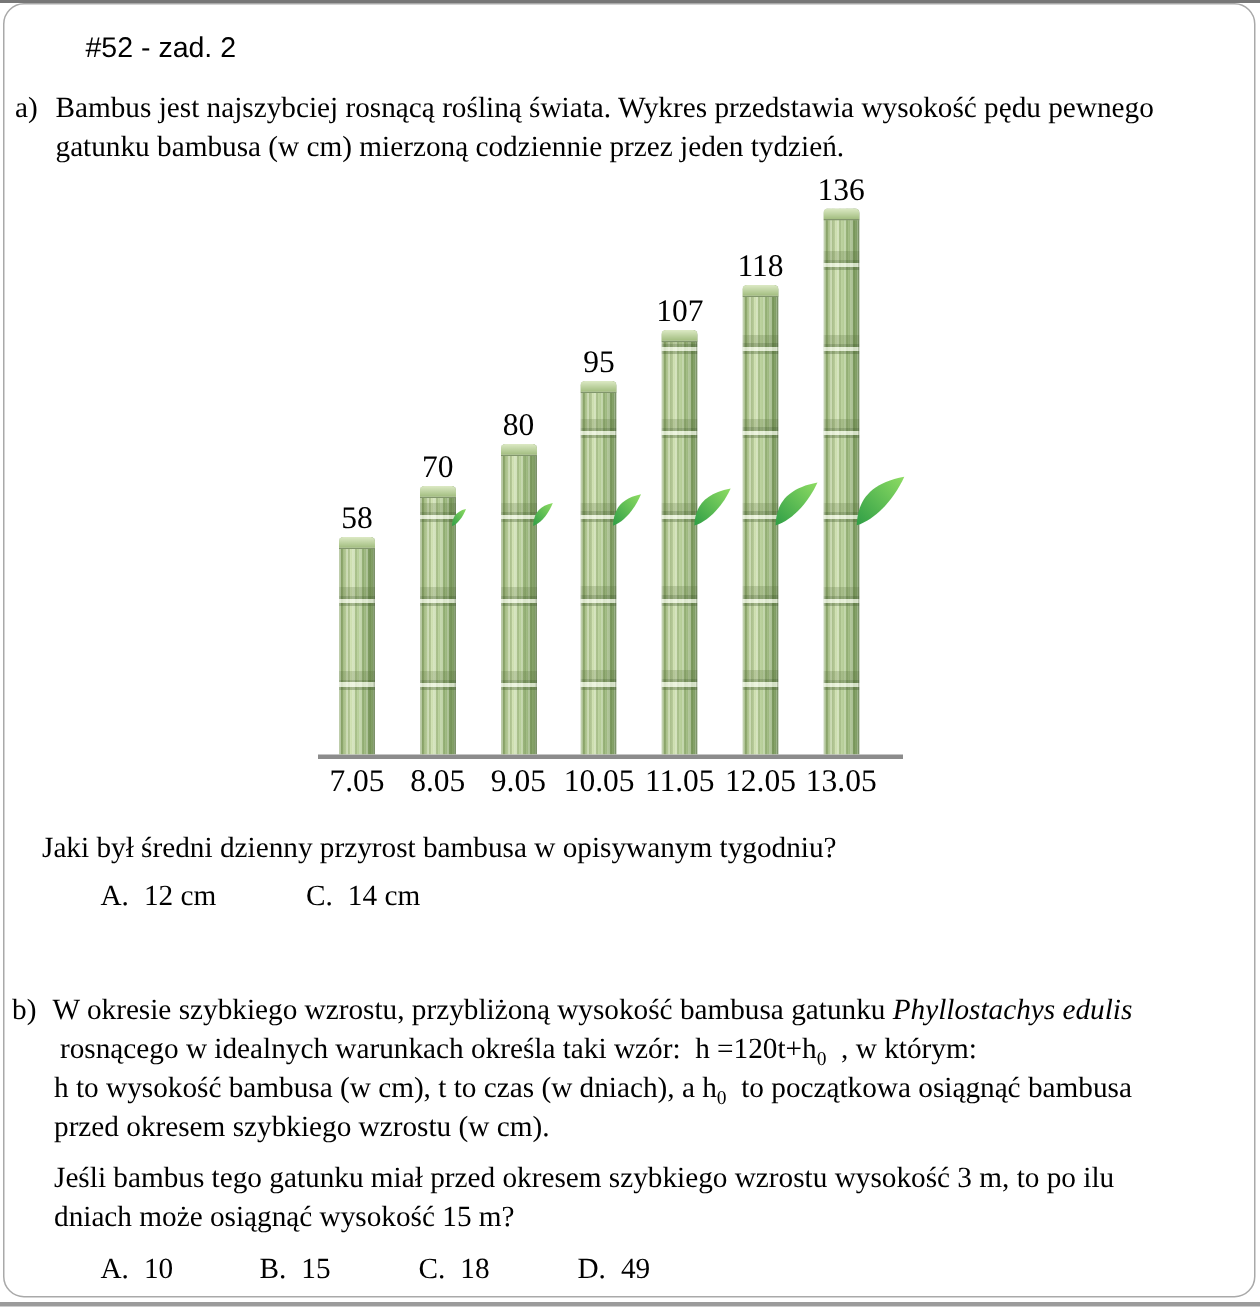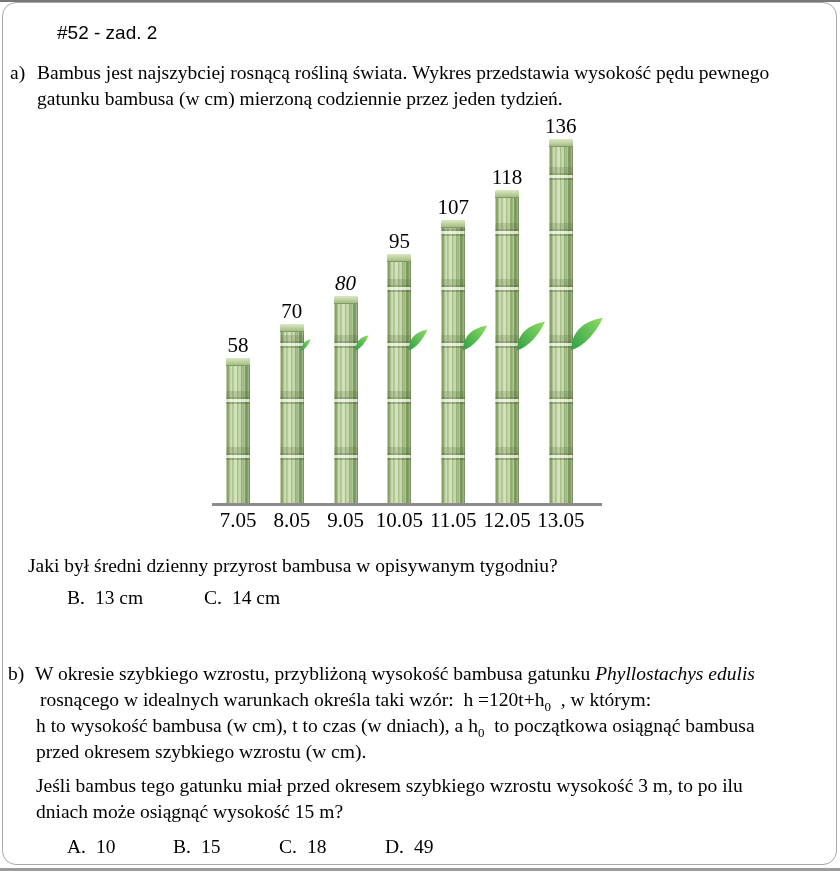--- a/index.html
+++ b/index.html
@@ -81,21 +81,21 @@
     <div class="abs stalk" style="left: 226px; top: 358px; width: 24px; height: 145px;"></div>
     <div class="abs bar-value" style="left: 206px; top: 333px;">58</div>
     <div class="abs x-tick" style="left: 202px; top: 508px;">7.05</div>
     <div class="abs stalk" style="left: 279.8px; top: 324px; width: 24px; height: 179px;"></div>
     <div class="abs bar-value" style="left: 259.8px; top: 299px;">70</div>
     <div class="abs x-tick" style="left: 255.8px; top: 508px;">8.05</div>
     <svg class="leaf-svg abs" width="10" height="12" viewBox="0 0 60 44" preserveAspectRatio="none" style="left: 300.8px; top: 339px;">
       <path d="M2 43 C3 24 14 7 58 1 C47 19 25 38 2 43 Z" fill="url(#leafGrad)"></path>
     </svg>
     <div class="abs stalk" style="left: 333.6px; top: 296px; width: 24px; height: 207px;"></div>
-    <div class="abs bar-value" style="left: 313.6px; top: 271px; font-style: italic;">80</div>
+    <div class="abs bar-value" style="left: 313.6px; top: 271px;">80</div>
     <div class="abs x-tick" style="left: 309.6px; top: 508px;">9.05</div>
     <svg class="leaf-svg abs" width="14" height="16" viewBox="0 0 60 44" preserveAspectRatio="none" style="left: 354.6px; top: 335px;">
       <path d="M2 43 C3 24 14 7 58 1 C47 19 25 38 2 43 Z" fill="url(#leafGrad)"></path>
     </svg>
     <div class="abs stalk" style="left: 387.4px; top: 254px; width: 24px; height: 249px;"></div>
     <div class="abs bar-value" style="left: 367.4px; top: 229px;">95</div>
     <div class="abs x-tick" style="left: 363.4px; top: 508px;">10.05</div>
     <svg class="leaf-svg abs" width="20" height="22" viewBox="0 0 60 44" preserveAspectRatio="none" style="left: 408.4px; top: 329px;">
       <path d="M2 43 C3 24 14 7 58 1 C47 19 25 38 2 43 Z" fill="url(#leafGrad)"></path>
     </svg>
@@ -114,21 +114,21 @@
     <div class="abs stalk" style="left: 548.8px; top: 139px; width: 24px; height: 364px;"></div>
     <div class="abs bar-value" style="left: 528.8px; top: 114px;">136</div>
     <div class="abs x-tick" style="left: 524.8px; top: 508px;">13.05</div>
     <svg class="leaf-svg abs" width="34" height="34" viewBox="0 0 60 44" preserveAspectRatio="none" style="left: 569.8px; top: 317px;">
       <path d="M2 43 C3 24 14 7 58 1 C47 19 25 38 2 43 Z" fill="url(#leafGrad)"></path>
     </svg>
   </div>
 
 <div class="abs q" style="left:28px;top:553px;width:780px;">Jaki był średni dzienny przyrost bambusa w opisywanym tygodniu?</div>
 <div class="abs opt-row row-a" style="left:67px;top:587px;">
-    <span class="option"><span class="opt-letter">B.</span><span>13 cm</span></span>
+    <span class="option"><span class="opt-letter">A.</span><span>12 cm</span></span>
     <span class="option"><span class="opt-letter">C.</span><span>14 cm</span></span>
   </div>
 
 <div class="abs para" style="left:8px;top:661px;width:820px;">
   <span class="plabel">b)</span>
   <span class="ptext"><span>W okresie szybkiego wzrostu, przybliżoną wysokość bambusa gatunku </span><span class="it">Phyllostachys edulis</span></span>
 </div>
 <div class="abs line" style="left:40px;top:687px;width:790px;"><span>rosnącego w idealnych warunkach określa taki wzór:  h =120t+h</span><sub>0</sub><span>  , w którym:</span></div>
 <div class="abs line" style="left:36px;top:713px;width:794px;"><span>h to wysokość bambusa (w cm), t to czas (w dniach), a h</span><sub>0</sub><span>  to początkowa osiągnąć bambusa</span></div>
 <div class="abs line" style="left:36px;top:739px;width:794px;">przed okresem szybkiego wzrostu (w cm).</div>

